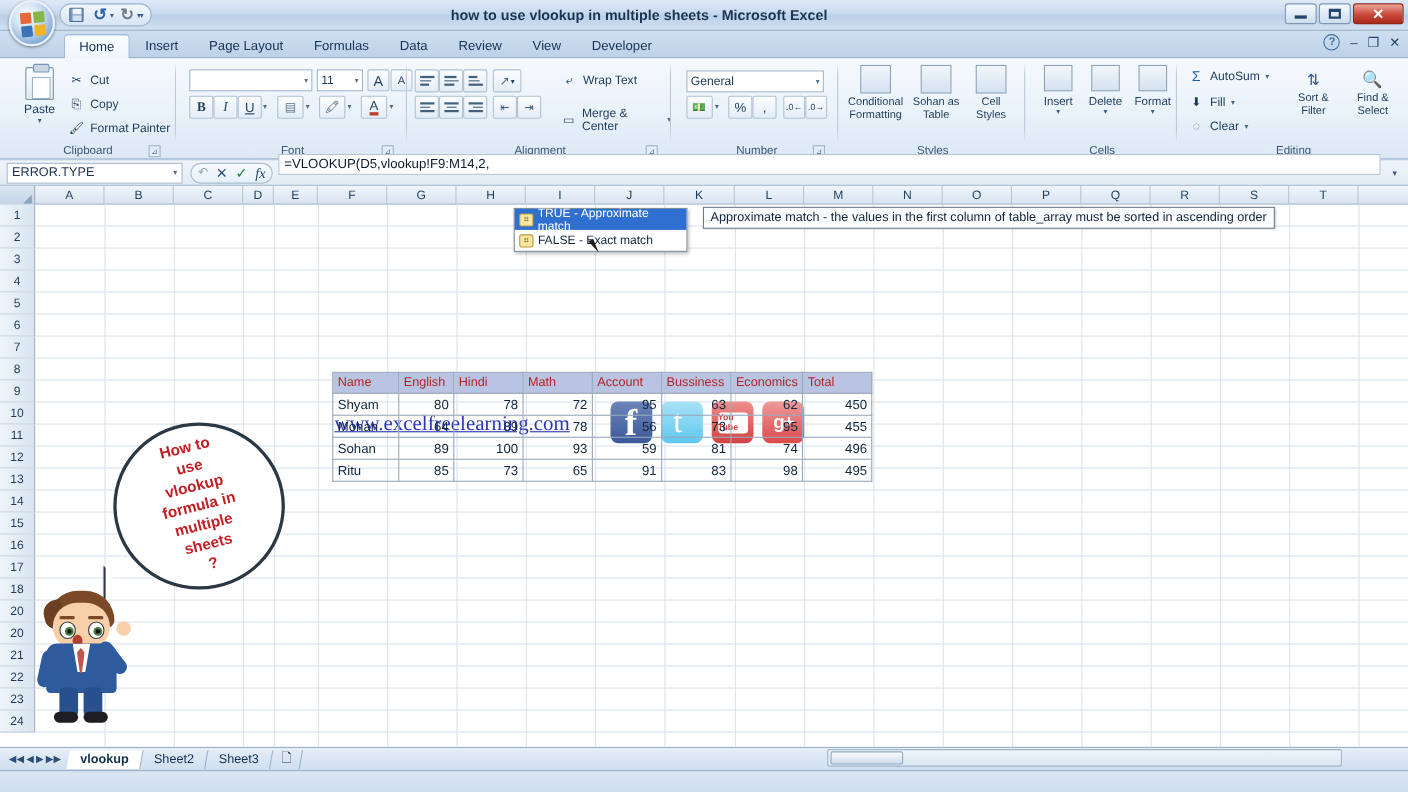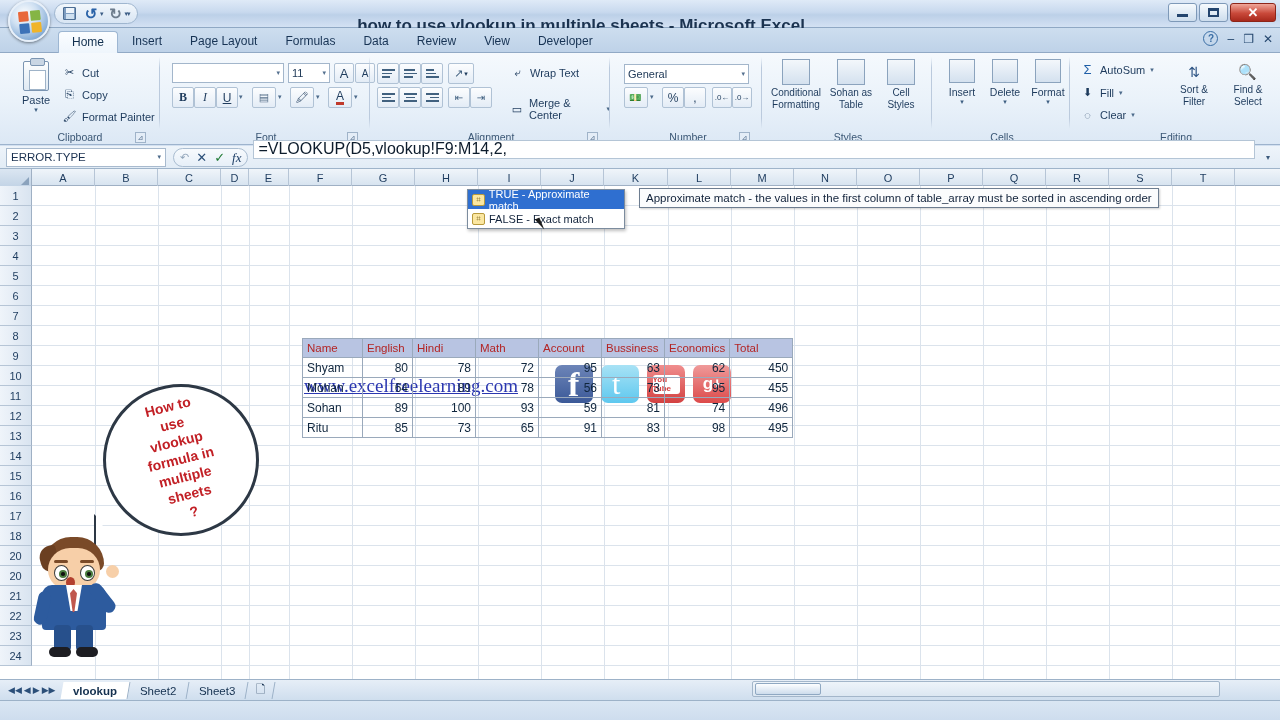--- a/index.html
+++ b/index.html
@@ -54,22 +54,22 @@
   .qat .caret { font-size:7px; color:#3c5d85; margin-left:-3px; }
   .save-ico {
     width:13px;height:13px;background:#7d9cc0;border:1px solid #4c6d93;border-radius:1px;
     position:relative;
   }
   .save-ico:after{content:"";position:absolute;left:2.5px;top:0;width:8px;height:5px;background:#eef4fa;}
   .save-ico:before{content:"";position:absolute;left:2.5px;bottom:0;width:8px;height:5px;background:#cfe0f0;}
   .undo-ico { color:#2b63a8; font-size:15px; font-weight:bold; line-height:12px;}
   .redo-ico { color:#6e7d8d; font-size:15px; font-weight:bold; line-height:12px;}
   .win-title {
-    position:absolute; left:0; top:12px; width:1162px; height:28px;
-    line-height:28px; text-align:center; font-size:17px; color:#1b3350; font-weight:bold;
+    position:absolute; left:0; top:0; width:1162px; height:28px;
+    line-height:28px; text-align:center; font-size:13px; color:#1b3350; font-weight:bold;
   }
   .win-btns { position:absolute; right:4px; top:3px; display:flex; gap:2px; }
   .win-btns .wb {
     width:29px; height:19px; border:1px solid #7e99b8; border-radius:3px;
     background: linear-gradient(#f6fafd, #cddded);
     display:flex; align-items:center; justify-content:center;
     font-size:11px; color:#24456e;
   }
   .win-btns .wb.close {
     width:46px;
@@ -185,21 +185,21 @@
     display:flex; align-items:center; gap:7px; margin-left:7px;
     padding: 0 6px; height:19px;
     border:1px solid #aabdd1; border-radius:10px;
     background: linear-gradient(#f7fafd,#e6eff8);
   }
   .fb-btns span { font-size:13px; line-height:1; }
   .fb-input {
     flex:1; height:19px; margin:0 6px 16px 5px;
     border:1px solid #b4c5d6; background:#fff;
     display:flex; align-items:center; padding:0 4px;
-    font-size:16px; color:#0d1c2c;
+    font-size:12px; color:#0d1c2c;
   }
   .fb-expand { width:14px; font-size:8px; color:#3b5a7c; text-align:center; margin-right:5px;}
 
   
   .gridwrap { position:absolute; left:0; top:169px; width:1280px; height:510px; background:#fff; }
   .colhdr {
     position:absolute; left:0; top:0; height:17px; width:1280px;
     background: linear-gradient(#f0f5fa,#d8e4f0);
     border-bottom:1px solid #9fb0c4;
     display:flex;

